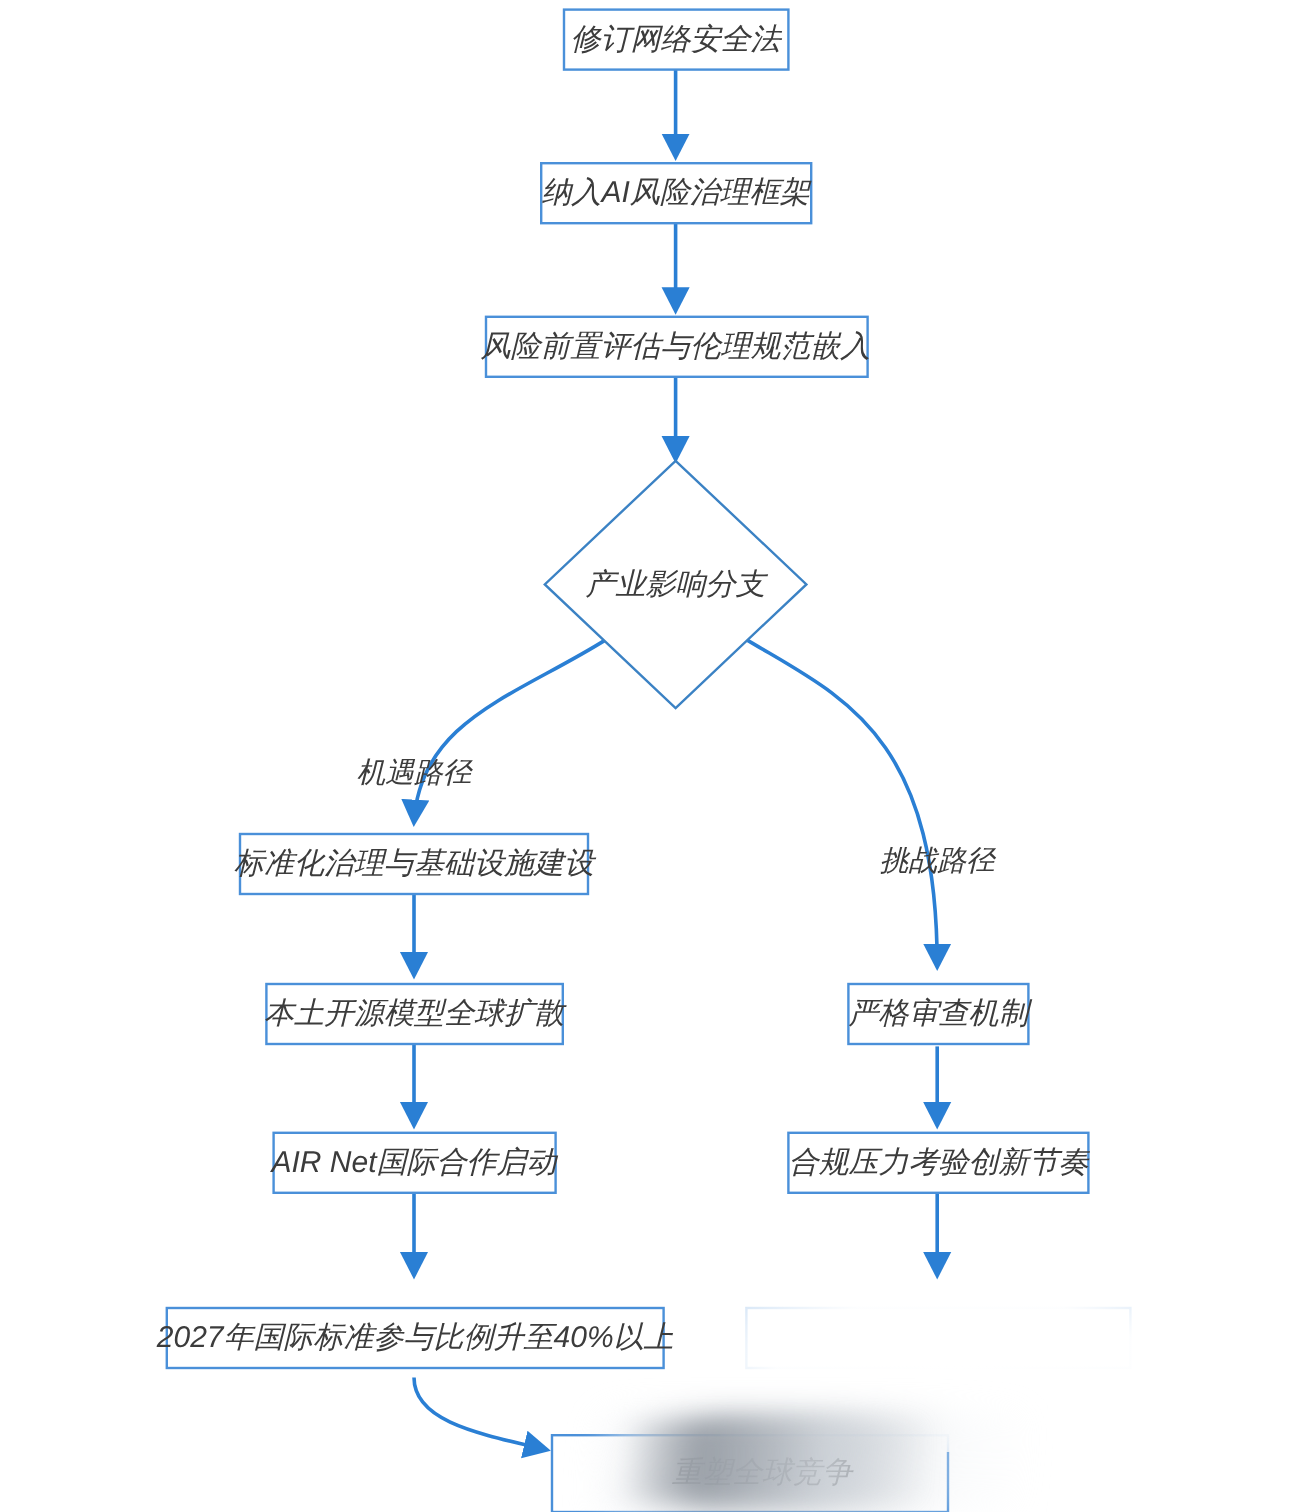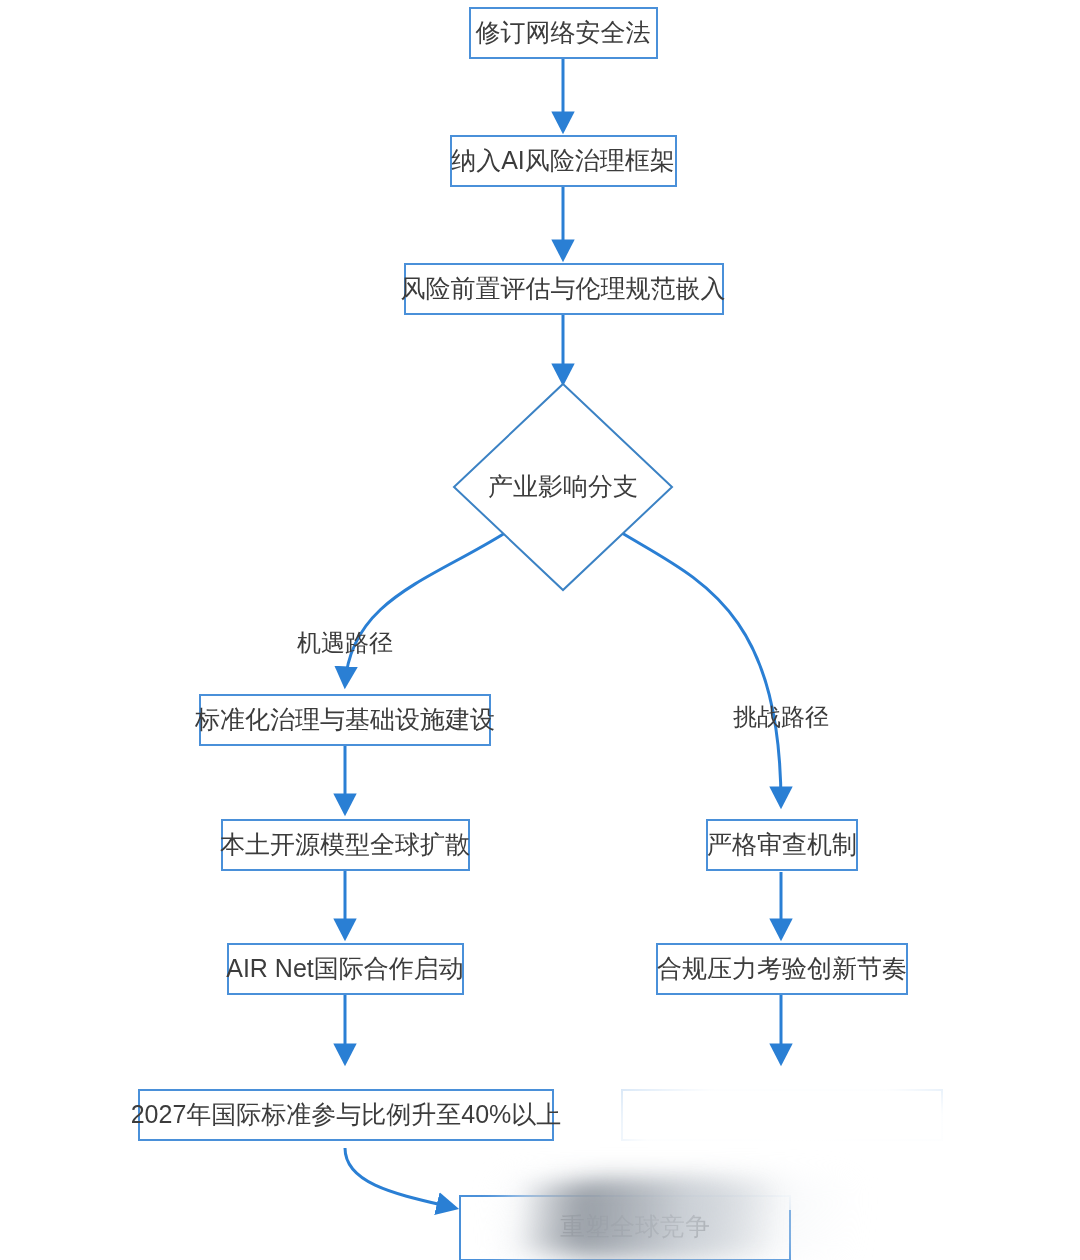--- a/index.html
+++ b/index.html
@@ -11,20 +11,21 @@
     width: 1080px;
     height: 1260px;
     overflow: hidden;
     font-family: "Liberation Sans", "DejaVu Sans", sans-serif;
   }
   #flow-root {
     position: relative;
     width: 1080px;
     height: 1260px;
     background: #ffffff;
+    font-style: italic;
   }
   svg#flow-svg {
     position: absolute;
     top: 0;
     left: 0;
     width: 1080px;
     height: 1260px;
     display: block;
   }
   .node-rect {

